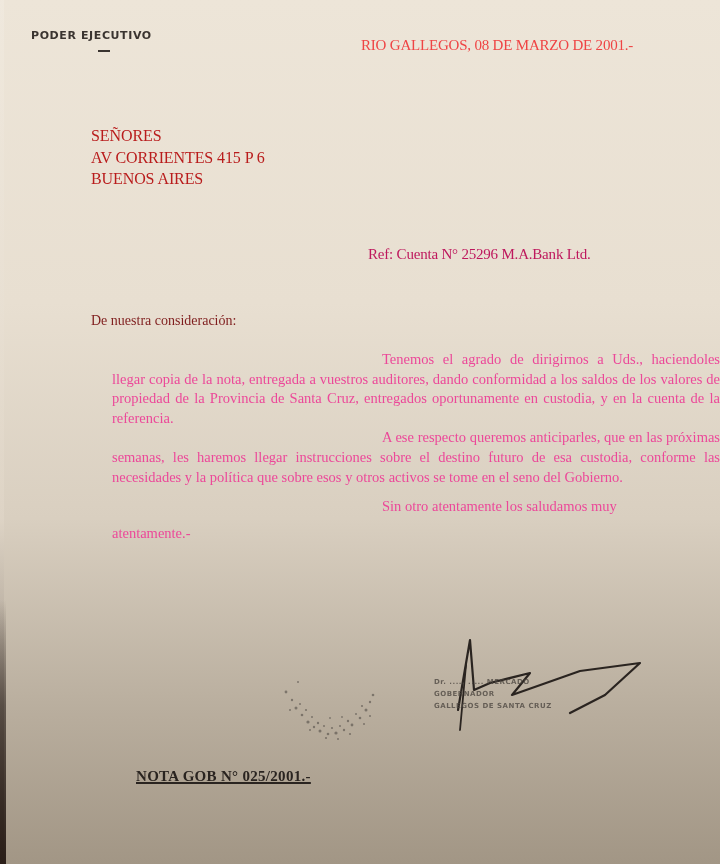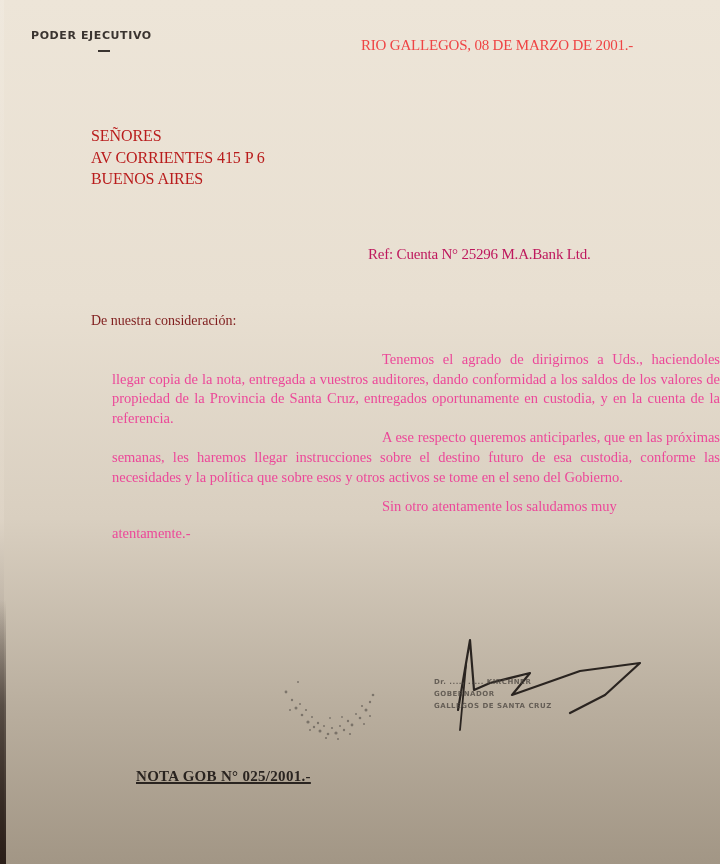--- a/index.html
+++ b/index.html
@@ -221,19 +221,19 @@
         <circle cx="92" cy="46" r="1"></circle>
     </g>
   </svg>
 
   <svg class="signature" viewBox="0 0 230 110">
     <path d="M 40 5 L 28 75 M 40 5 L 44 55 L 60 48 L 100 38 L 82 60 L 150 36 L 210 28 L 175 60 L 140 78" fill="none" stroke="#2a2420" stroke-width="2.2" stroke-linecap="round" stroke-linejoin="round"></path>
     <path d="M 36 30 L 30 95" fill="none" stroke="#2a2420" stroke-width="1.8" stroke-linecap="round"></path>
   </svg>
 
   <div class="signature-caption">
-    <div>Dr. ..... ..... KIRCHNER</div>
+    <div>Dr. ..... ..... MERCADO</div>
     <div>GOBERNADOR</div>
     <div>GALLEGOS DE SANTA CRUZ</div>
   </div>
 
   <div class="note-number">NOTA GOB N° 025/2001.-</div>
 </div>
 
 </body></html>

